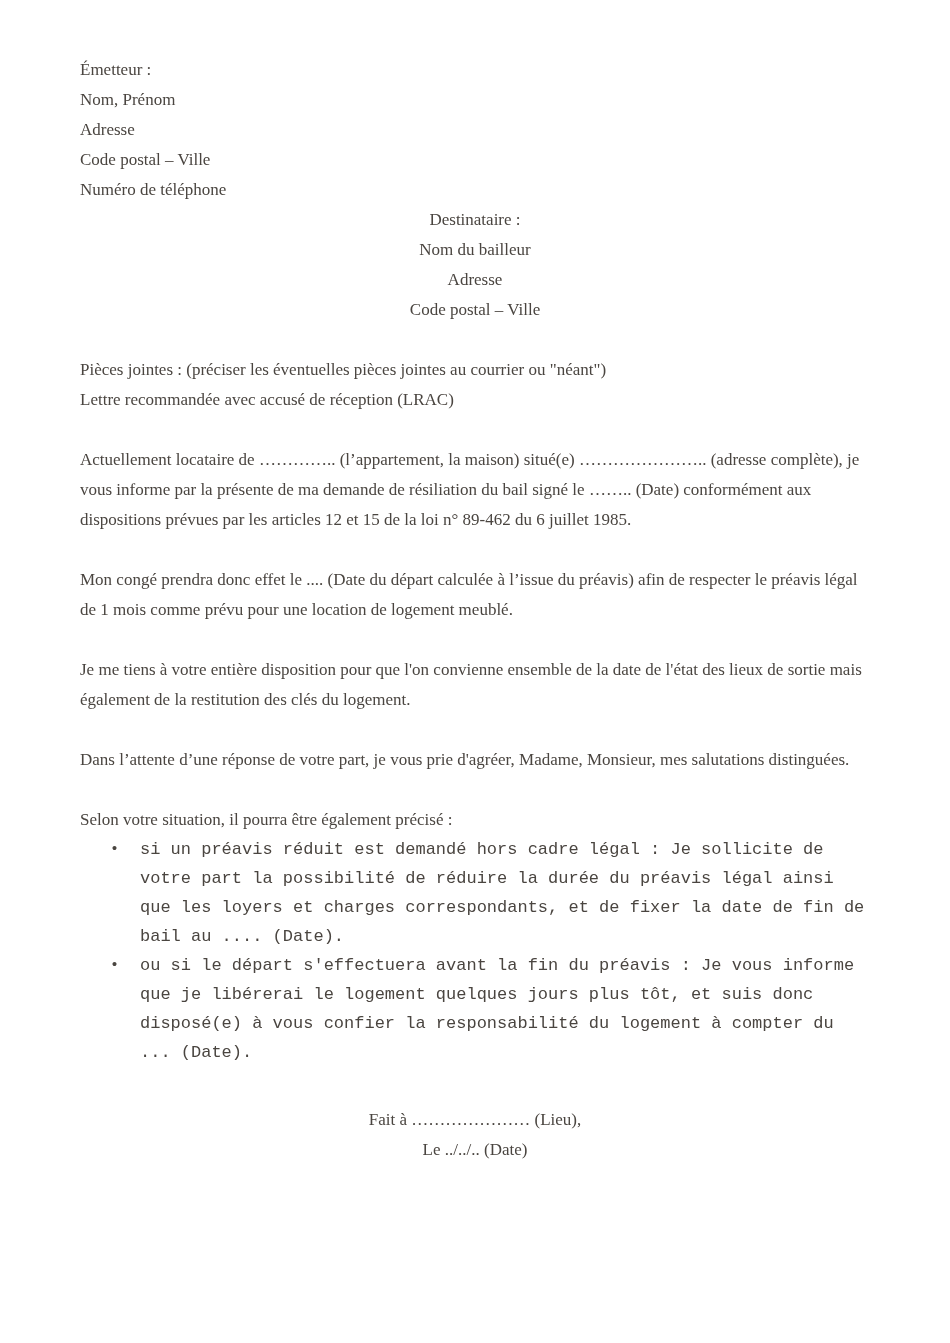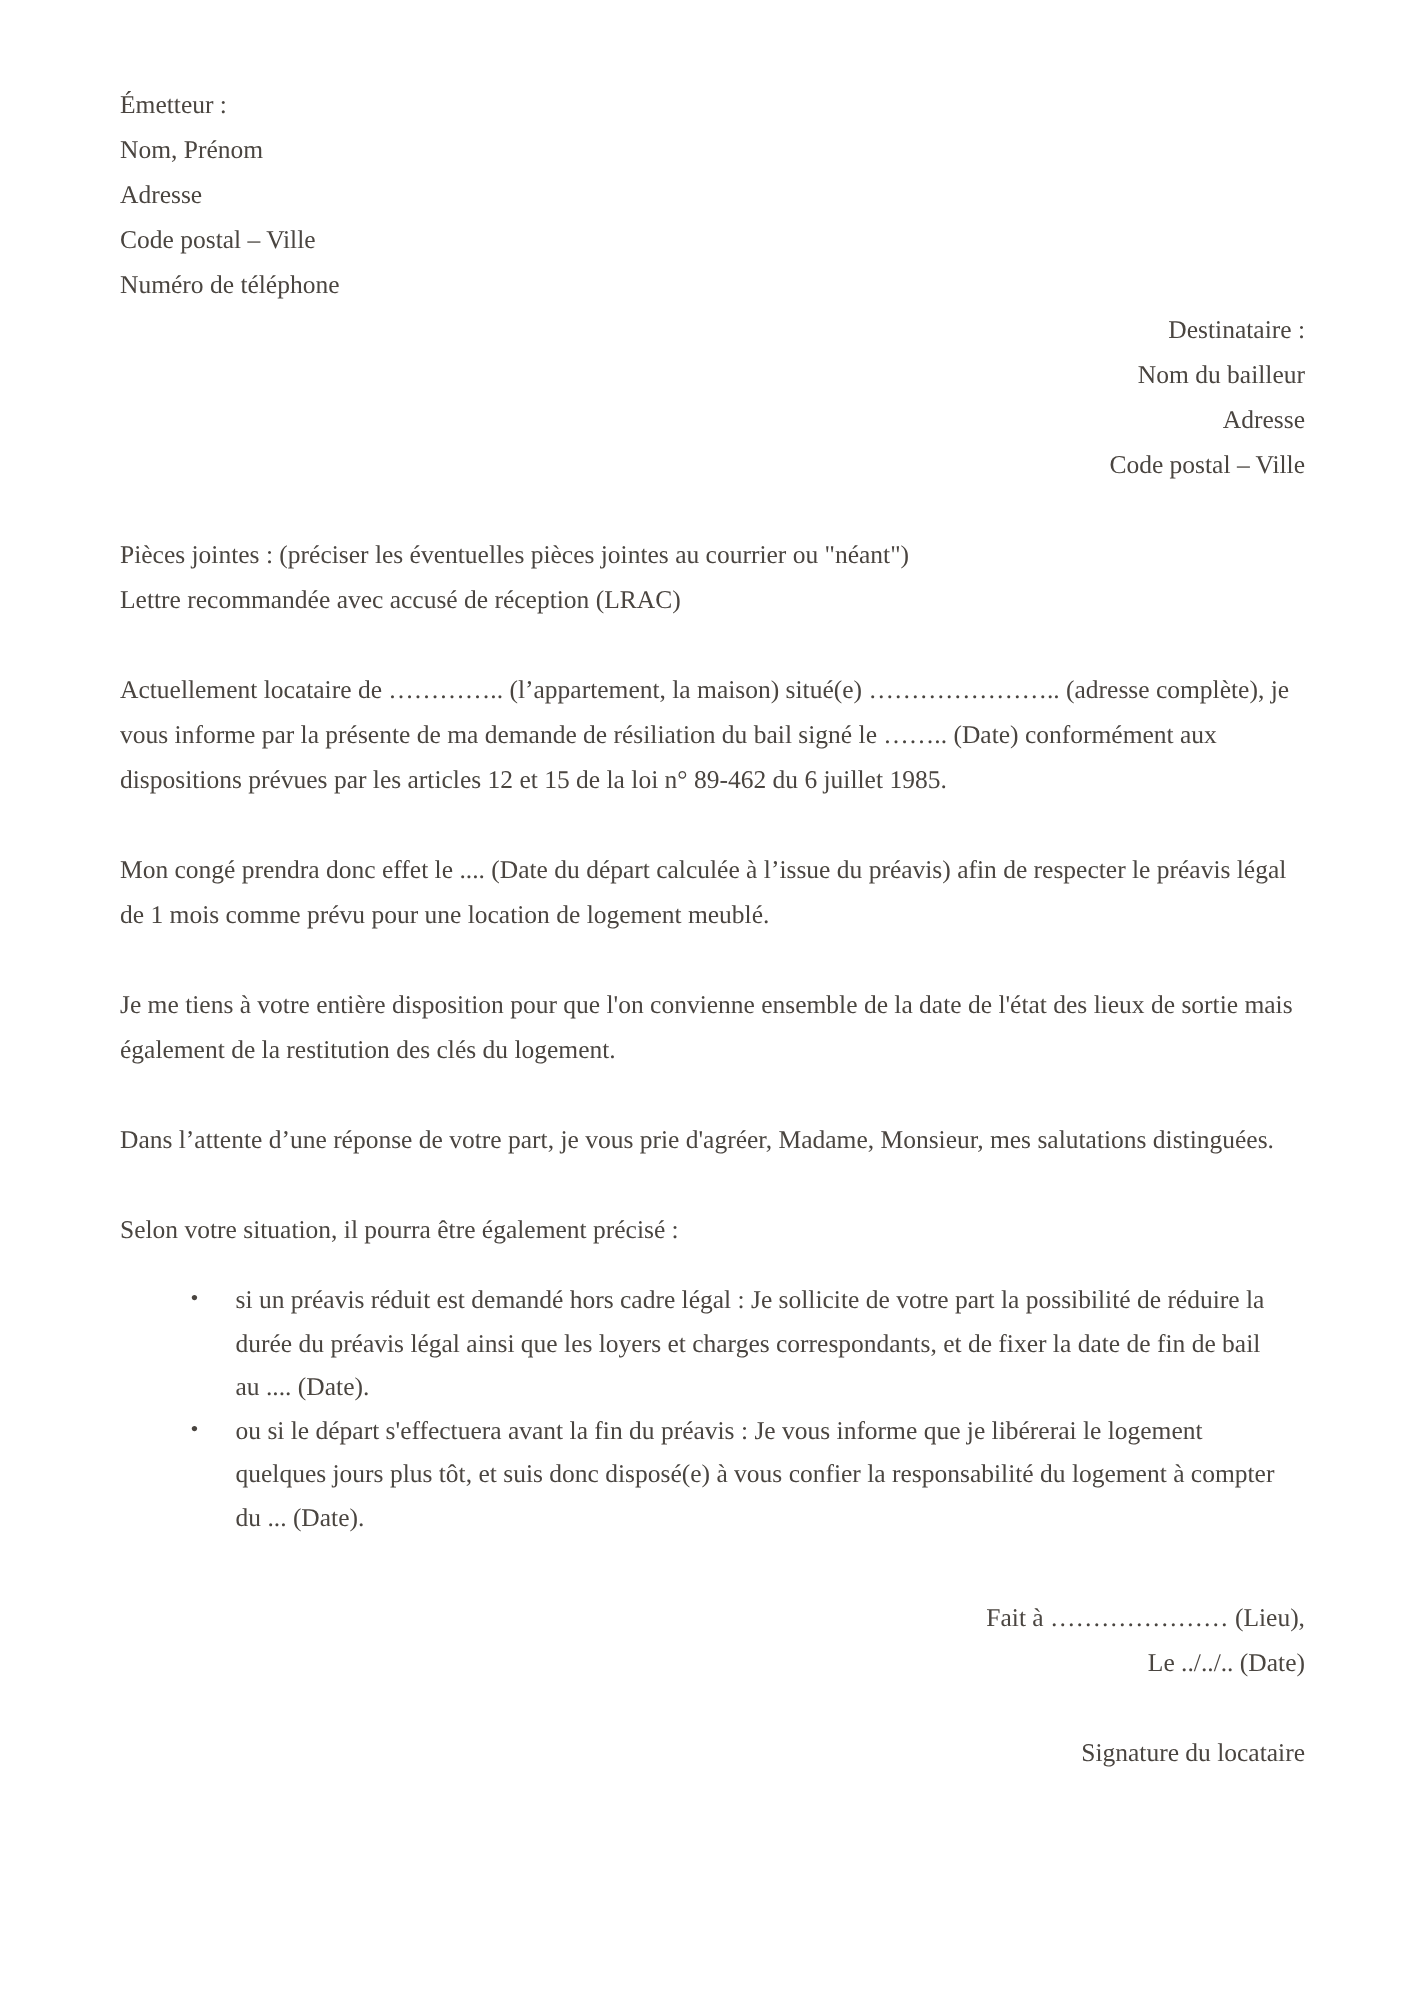--- a/index.html
+++ b/index.html
@@ -20,29 +20,30 @@
   }
   .content {
     position: absolute;
     left: 80px;
     right: 80px;
     top: 0;
     padding-top: 55px;
   }
   .block { margin: 0; }
   .line { margin: 0; }
-  .right { text-align: right; }
+  .right { text-align: center; }
   .mt { margin-top: 30px; }           
   .mt-close { margin-top: 38px; }     
   .para { margin: 30px 0 0 0; }
   ul.situation-list {
-    margin: 17px;
+    margin: 0;
     padding: 0 0 0 60px;
     list-style: none;
     line-height: 29px;
+    font-family: Liberation Mono, monospace;
   }
   ul.situation-list li {
     position: relative;
     margin: 0;
   }
   ul.situation-list li::before {
     content: "\2022";
     position: absolute;
     left: -30px;
     top: 0;
@@ -86,18 +87,15 @@
     <ul class="situation-list">
       <li>si un préavis réduit est demandé hors cadre légal : Je sollicite de votre part la possibilité de réduire la durée du préavis légal ainsi que les loyers et charges correspondants, et de fixer la date de fin de bail au .... (Date).</li>
       <li>ou si le départ s'effectuera avant la fin du préavis : Je vous informe que je libérerai le logement quelques jours plus tôt, et suis donc disposé(e) à vous confier la responsabilité du logement à compter du ... (Date).</li>
     </ul>
 
     <div class="block right mt-close">
       <div class="line">Fait à ………………… (Lieu),</div>
       <div class="line">Le ../../.. (Date)</div>
     </div>
 
-    <div class="block right signature">
-      <div class="line">Signature du locataire</div>
-    </div>
 
   </div>
 </div>
 
 </body></html>

